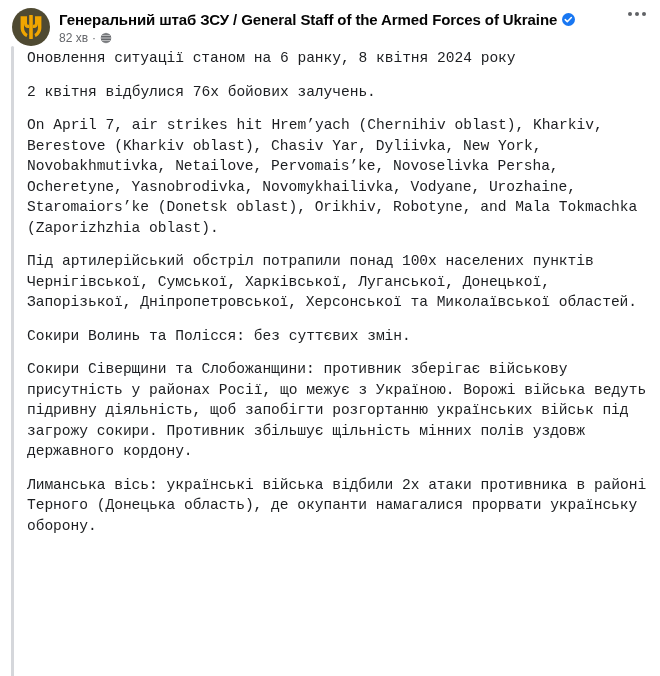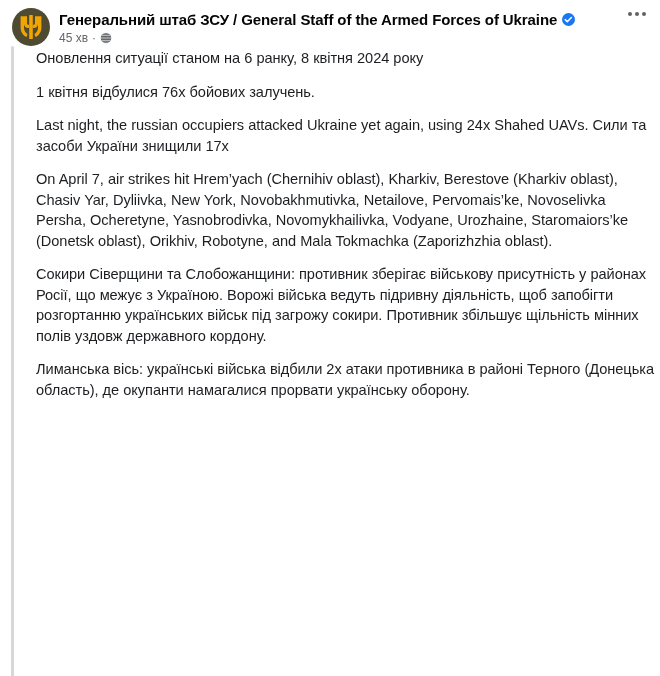--- a/index.html
+++ b/index.html
@@ -101,23 +101,24 @@
     width: 4px;
     height: 4px;
     background: #606266;
     border-radius: 50%;
     display: block;
   }
 
   
   .post-body {
     position: relative;
-    padding-left: 36px;
+    padding-left: 27px;
     padding-right: 6px;
     padding-top: 2px;
+    font-family: Liberation Mono, monospace;
   }
   .quote-bar {
     position: absolute;
     left: 11px;
     top: 0;
     width: 3px;
     height: 632px;
     background: #d5d7db;
     border-radius: 2px;
   }
@@ -152,21 +153,21 @@
     <div class="page-name-row">
       <span class="page-name">Генеральний штаб ЗСУ / General Staff of the Armed Forces of Ukraine</span>
       <span class="verified-badge">
         <svg width="13" height="13" viewBox="0 0 16 16">
           <circle cx="8" cy="8" r="8" fill="#1877f2"></circle>
           <path d="M4 8.2 l2.5 2.5 l5 -5.2" stroke="#ffffff" stroke-width="1.9" fill="none" stroke-linecap="round" stroke-linejoin="round"></path>
         </svg>
       </span>
     </div>
     <div class="meta-row">
-      <span>45 хв</span>
+      <span>82 хв</span>
       <span class="meta-sep">·</span>
       <span class="globe-icon">
         <svg width="12" height="12" viewBox="0 0 16 16">
           <circle cx="8" cy="8" r="7" fill="#65676b"></circle>
           <path d="M8 1 a10 7 0 0 0 0 14 a10 7 0 0 0 0 -14 M1.2 8 h13.6 M2.4 4.4 h11.2 M2.4 11.6 h11.2" stroke="#ffffff" stroke-width="0.9" fill="none"></path>
         </svg>
       </span>
     </div>
   </div>
 
@@ -174,19 +175,20 @@
     <i></i>
     <i></i>
     <i></i>
   </div>
 </div>
 
 <div class="post-body">
   <div class="quote-bar"></div>
 
   <p>Оновлення ситуації станом на 6 ранку, 8 квітня 2024 року</p>
-  <p>1 квітня відбулися 76х бойових залучень.</p>
-  <p>Last night, the russian occupiers attacked Ukraine yet again, using 24x Shahed UAVs. Сили та засоби України знищили 17х</p>
+  <p>2 квітня відбулися 76х бойових залучень.</p>
   <p>On April 7, air strikes hit Hrem’yach (Chernihiv oblast), Kharkiv, Berestove (Kharkiv oblast), Chasiv Yar, Dyliivka, New York, Novobakhmutivka, Netailove, Pervomais’ke, Novoselivka Persha, Ocheretyne, Yasnobrodivka, Novomykhailivka, Vodyane, Urozhaine, Staromaiors’ke (Donetsk oblast), Orikhiv, Robotyne, and Mala Tokmachka (Zaporizhzhia oblast).</p>
+  <p>Під артилерійський обстріл потрапили понад 100х населених пунктів Чернігівської, Сумської, Харківської, Луганської, Донецької, Запорізької, Дніпропетровської, Херсонської та Миколаївської областей.</p>
+  <p>Сокири Волинь та Полісся: без суттєвих змін.</p>
   <p>Сокири Сіверщини та Слобожанщини: противник зберігає військову присутність у районах Росії, що межує з Україною. Ворожі війська ведуть підривну діяльність, щоб запобігти розгортанню українських військ під загрожу сокири. Противник збільшує щільність мінних полів уздовж державного кордону.</p>
   <p>Лиманська вісь: українські війська відбили 2х атаки противника в районі Терного (Донецька область), де окупанти намагалися прорвати українську оборону.</p>
 
 </div>
 
 </body></html>

